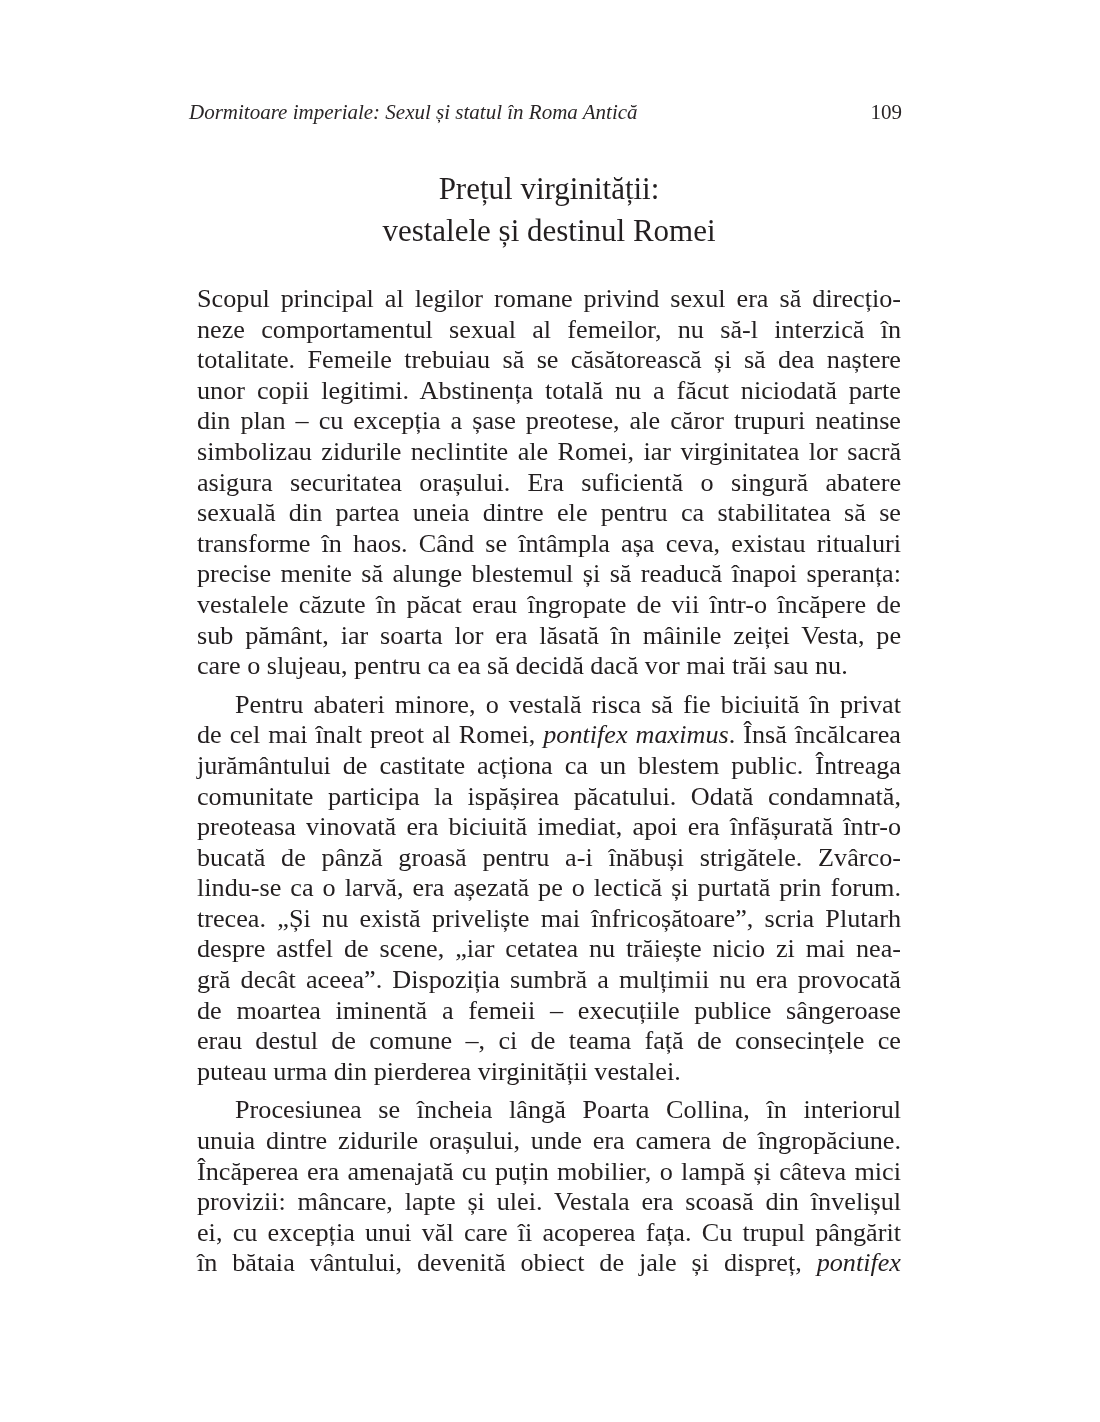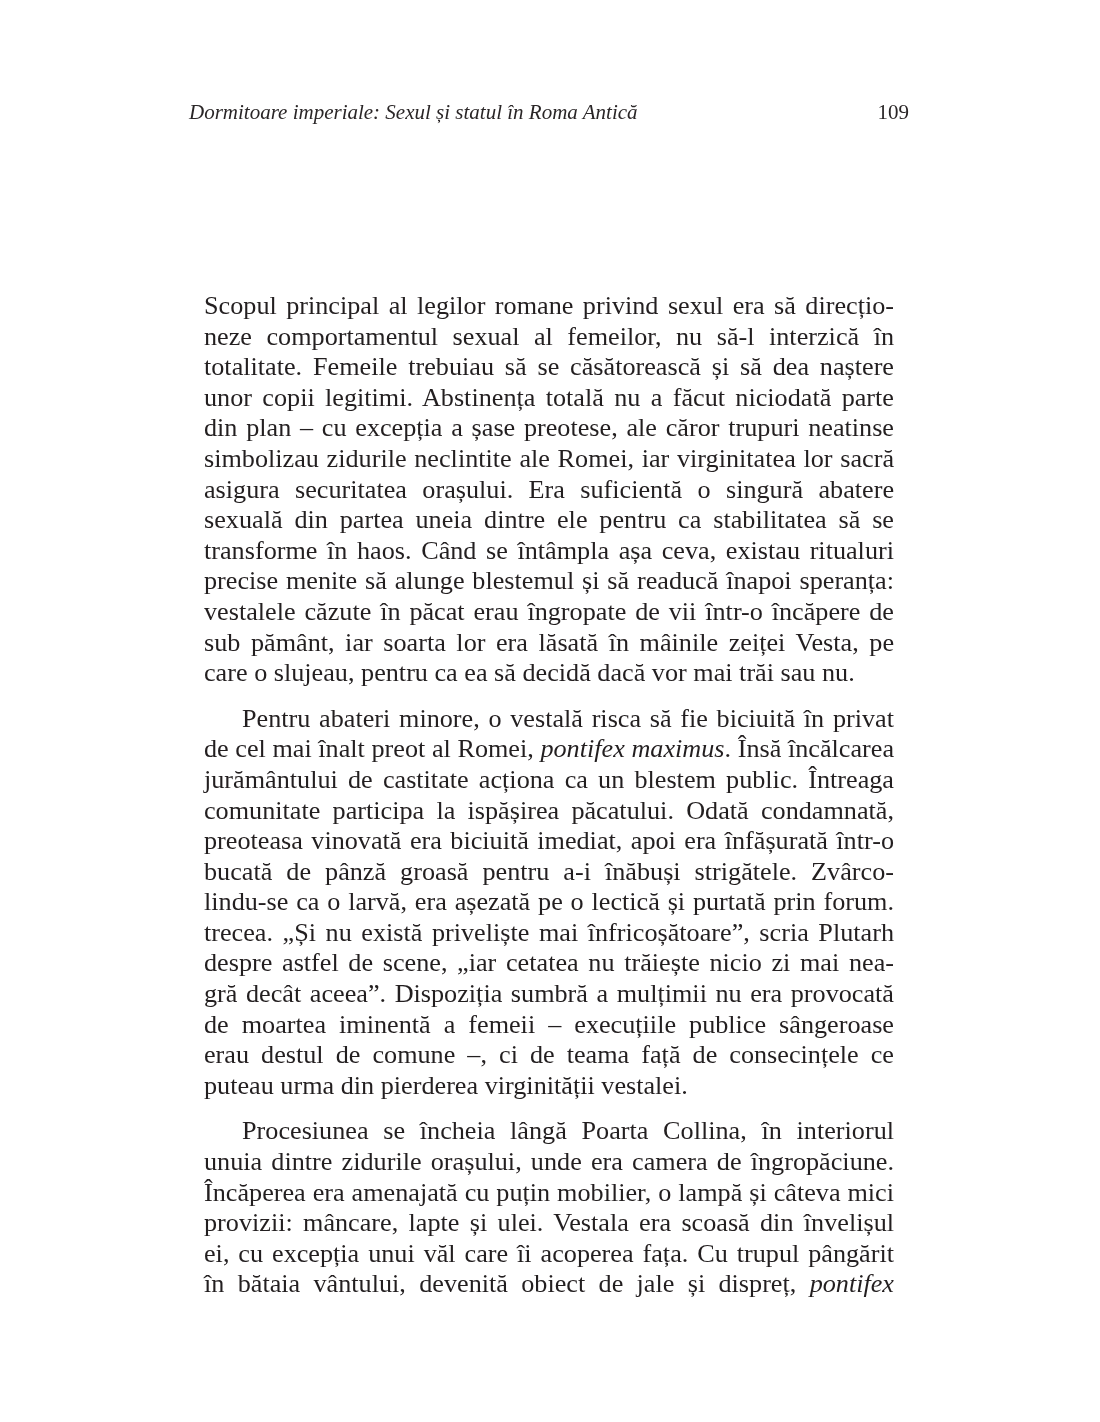--- a/index.html
+++ b/index.html
@@ -4,48 +4,52 @@
 <style>
   html, body { margin: 0; padding: 0; background: #ffffff; }
   body { width: 1100px; height: 1422px; position: relative; overflow: hidden; color: #231f20; }
   .page { position: absolute; left: 0; top: 0; width: 1100px; height: 1422px; }
   .running-head {
     position: absolute; left: 189px; top: 100px; width: 720px; height: 30px;
     font-family: "Liberation Serif", "DejaVu Serif", serif;
     font-size: 21px; font-style: italic; color: #2a2627;
   }
   .running-head .folio {
-    position: absolute; right: 0; top: 0; font-style: normal; font-size: 21px;
+    position: absolute; right: 7px; top: 0; font-style: normal; font-size: 21px;
   }
   .chapter-title {
     position: absolute; left: 189px; top: 168px; width: 720px;
     font-family: "Liberation Serif", "DejaVu Serif", serif;
     font-size: 31px; line-height: 42px; text-align: center; color: #231f20;
   }
   .body-text {
     position: absolute; left: 189px; top: 276px; width: 720px;
     font-family: "Liberation Serif", "DejaVu Serif", serif;
     font-size: 26.2px; line-height: 30.6px; color: #231f20;
   }
-  .para { margin: 15px; }
+  .para { margin: 8px; }
   .line { display: block; text-align: justify; text-align-last: justify; white-space: nowrap; height: 30.6px; }
   .line.last { text-align-last: left; }
   .indent { padding-left: 38px; }
   em { }
 </style>
 </head>
 <body>
 
 <div class="page">
 
   <div class="running-head">
     <span>Dormitoare imperiale: Sexul și statul în Roma Antică</span>
     <span class="folio">109</span>
   </div>
 
+  <div class="chapter-title">
+    <div>Prețul virginității:</div>
+    <div>vestalele și destinul Romei</div>
+  </div>
 
   <div class="body-text">
 
     <p class="para">
       <span class="line">Scopul principal al legilor romane privind sexul era să direcțio-</span>
       <span class="line">neze comportamentul sexual al femeilor, nu să-l interzică în</span>
       <span class="line">totalitate. Femeile trebuiau să se căsătorească și să dea naștere</span>
       <span class="line">unor copii legitimi. Abstinența totală nu a făcut niciodată parte</span>
       <span class="line">din plan – cu excepția a șase preotese, ale căror trupuri neatinse</span>
       <span class="line">simbolizau zidurile neclintite ale Romei, iar virginitatea lor sacră</span>

